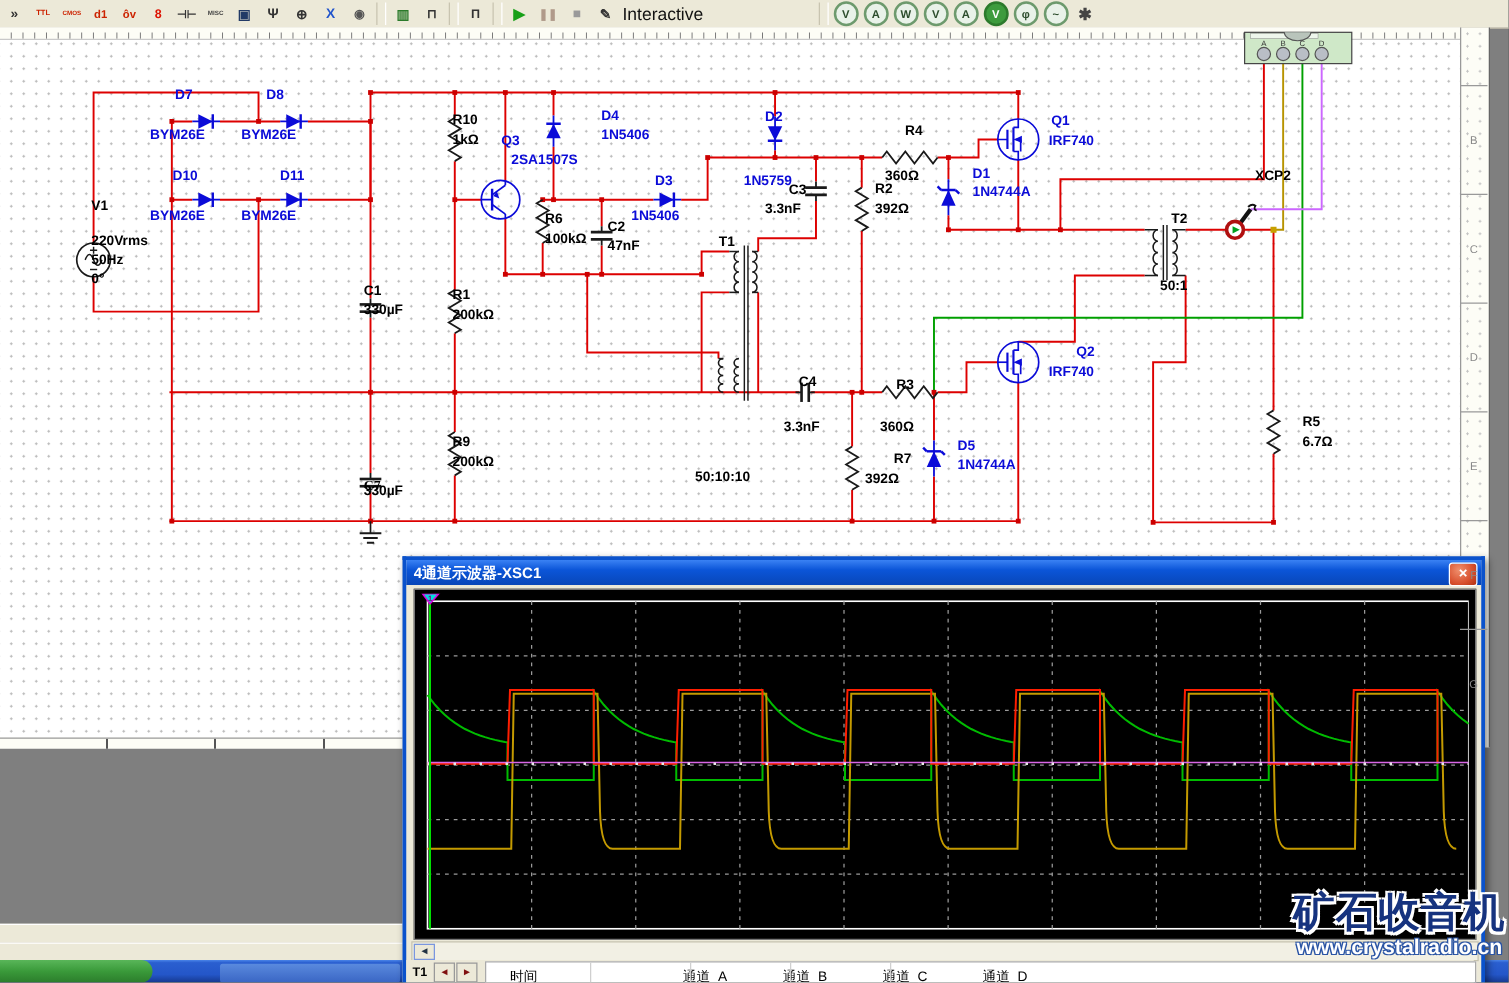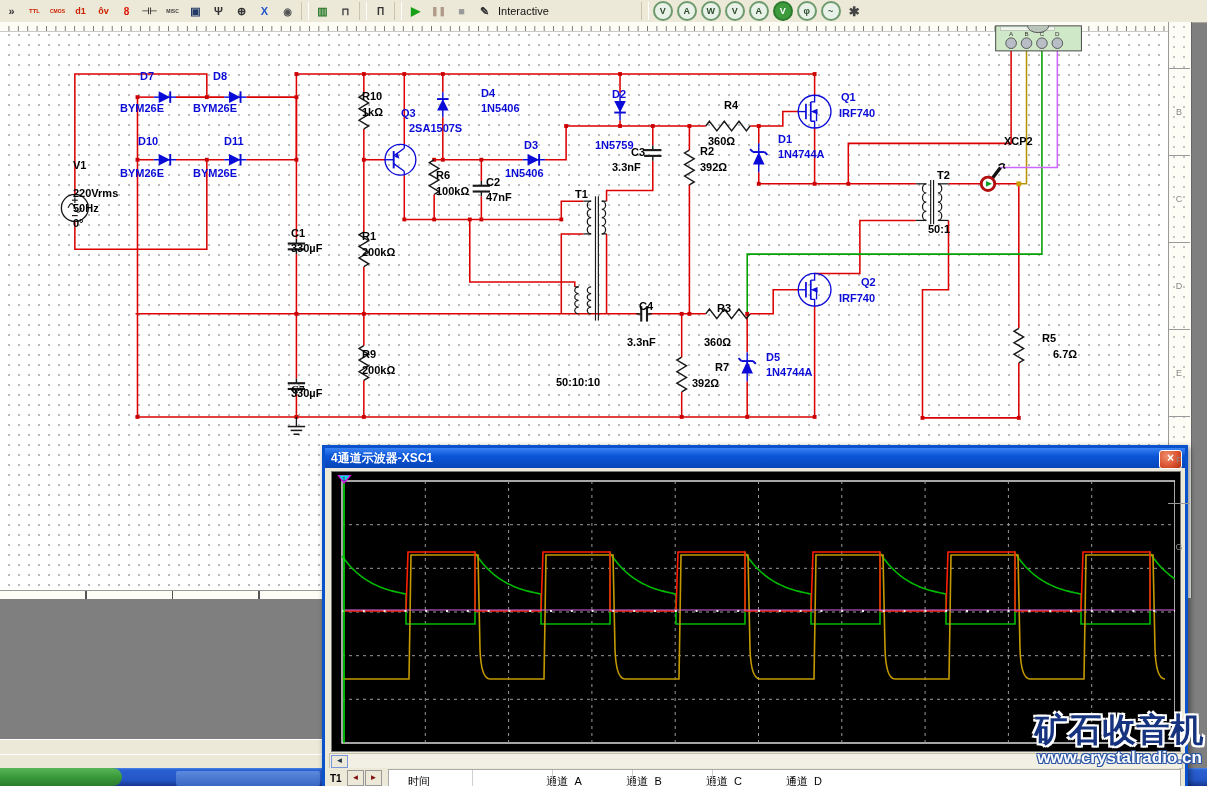--- a/index.html
+++ b/index.html
@@ -7,21 +7,21 @@
        font-family:"Liberation Sans",sans-serif;}
   
   #toolbar{position:absolute;left:0;top:0;width:1207px;height:22px;background:#ece9d8;
            border-bottom:1px solid #aca899;display:flex;align-items:center;}
   .tbicon{width:23px;height:20px;display:flex;align-items:center;justify-content:center;
           font-weight:bold;color:#333;flex:0 0 auto;cursor:default;}
   .tbsep{width:6px;height:18px;border-left:1px solid #c8c4b0;border-right:1px solid #fff;margin:0 2px;flex:0 0 auto;}
   .probe-circ{width:16px;height:16px;border-radius:50%;border:2px solid #6d9a6d;background:#e9f2e9;
           color:#2d4d2d;font-size:9px;font-weight:bold;display:flex;align-items:center;justify-content:center;margin:0 2px;}
   .probe-fill{background:#3d9b3d;color:#fff;border-color:#2c7a2c;}
-  #interactive-lbl{font-size:11px;color:#111;margin-left:2px;}
+  #interactive-lbl{font-size:14px;color:#111;margin-left:2px;}
   
   #sheet{position:absolute;left:0;top:22px;width:1168px;height:576px;background:#fff;
      background-image:radial-gradient(circle,#b9b9b9 0.8px,rgba(0,0,0,0) 1px);
      background-size:10px 10px;background-position:4px 8px;}
   #ruler-top{position:absolute;left:0;top:22px;width:1168px;height:9px;background:#fdfdf6;
      border-bottom:1px solid #c9c9c9;
      background-image:repeating-linear-gradient(90deg,rgba(0,0,0,0) 0 8.4px,#777 8.4px 9.4px);
      background-size:9.4px 5px;background-position:0 4px;background-repeat:repeat-x;}
   #side-strip{position:absolute;left:1168px;top:22px;width:22px;height:576px;background:#fdfdf6;
      border-left:1px solid #999;border-right:1px solid #666;
@@ -471,21 +471,21 @@
       <div class="clabel" style="left: 704px; top: 337px; color: rgb(0, 0, 0);">360Ω</div>
       <div class="clabel" style="left: 692px; top: 362px; color: rgb(0, 0, 0); padding-left: 23px;">R7</div>
       <div class="clabel" style="left: 692px; top: 378px; color: rgb(0, 0, 0);">392Ω</div>
       <div class="clabel" style="left: 766px; top: 352px; color: rgb(11, 11, 216);">D5</div>
       <div class="clabel" style="left: 766px; top: 367px; color: rgb(11, 11, 216);">1N4744A</div>
       <div class="clabel" style="left: 841px; top: 277px; color: rgb(11, 11, 216); margin-left: 20px;">Q2</div>
       <div class="clabel" style="left: 839px; top: 293px; color: rgb(11, 11, 216);">IRF740</div>
       <div class="clabel" style="left: 937px; top: 170px; color: rgb(0, 0, 0);">T2</div>
       <div class="clabel" style="left: 928px; top: 224px; color: rgb(0, 0, 0);">50:1</div>
       <div class="clabel" style="left: 1042px; top: 333px; color: rgb(0, 0, 0);">R5</div>
-      <div class="clabel" style="left: 1042px; top: 349px; color: rgb(0, 0, 0); margin-left: 11px;">6.7Ω</div>
+      <div class="clabel" style="left: 1042px; top: 349px; color: rgb(0, 0, 0);">6.7Ω</div>
       <div class="clabel" style="left: 1004px; top: 136px; color: rgb(0, 0, 0);">XCP2</div>
     </div>
 
   <div id="status1"></div>
   <div id="status2"></div>
   <div id="taskbar"></div>
   <div id="startbtn"></div>
   <div id="taskbtn"></div>
 
   <div id="scope">

